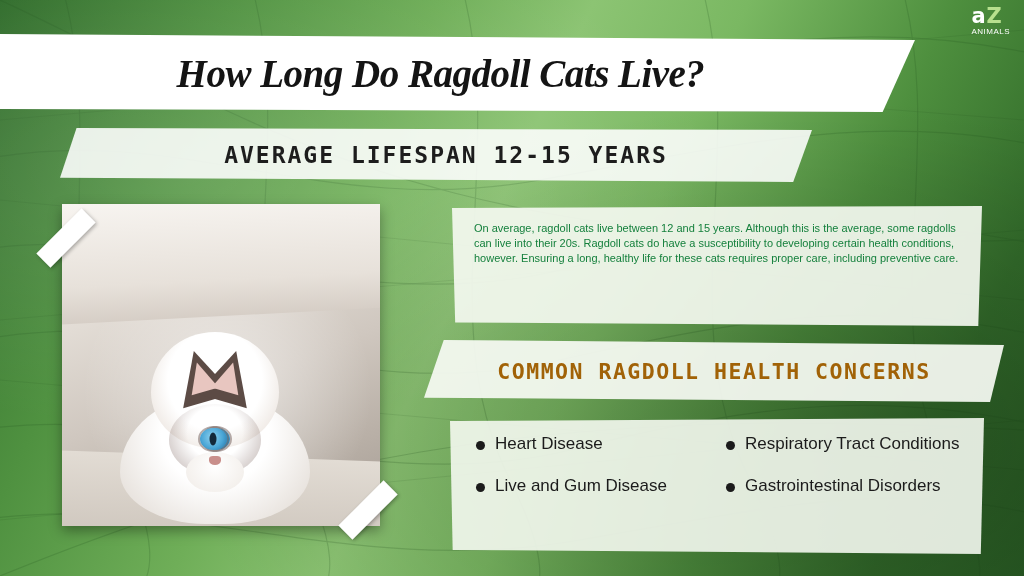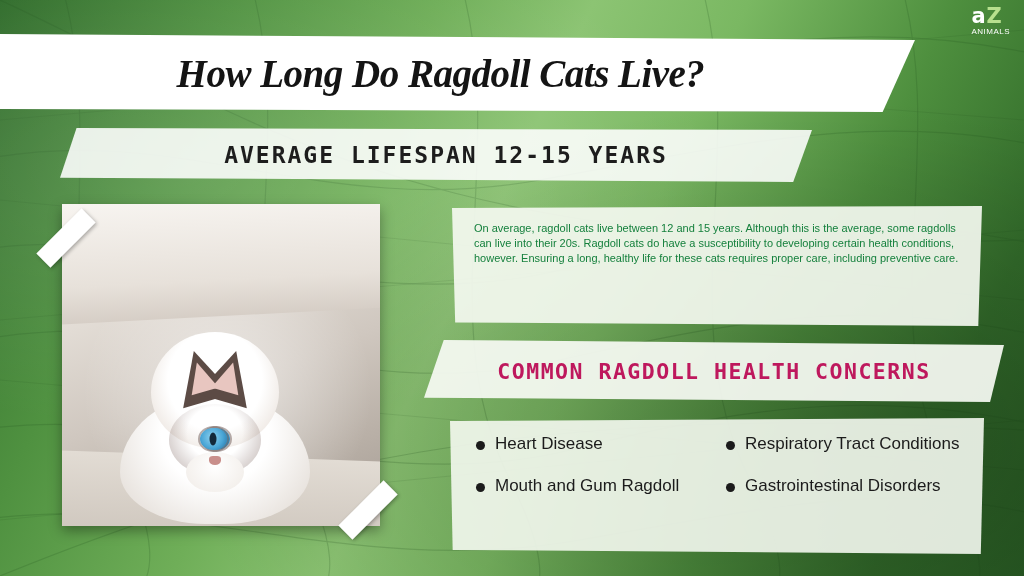--- a/index.html
+++ b/index.html
@@ -186,21 +186,21 @@
   .concerns-banner {
     position: absolute; left: 424px; top: 340px;
     width: 580px; height: 62px;
     background: rgba(246,250,243,.93);
     clip-path: polygon(3.4% 0, 100% 5px, 97.6% 100%, 0 93%);
     display: flex; align-items: center; justify-content: center;
     box-shadow: 0 3px 6px rgba(0,0,0,.25);
   }
   .concerns-title {
     font-family: "DejaVu Sans Mono", monospace;
-    font-weight: bold; font-size: 21.5px; color: #be185d;
+    font-weight: bold; font-size: 21.5px; color: #a16207;
     letter-spacing: 1.5px; white-space: nowrap;
   }
 
   
   .list-panel {
     position: absolute; left: 450px; top: 418px;
     width: 534px; height: 136px;
     background: rgba(244,248,240,.90);
     clip-path: polygon(0 3px, 100% 0, 99.4% 100%, .5% 97%);
     box-shadow: 0 3px 7px rgba(0,0,0,.25);
@@ -306,21 +306,21 @@
       <div class="list-item">
         <span class="bullet"></span>
         <span class="item-label">Heart Disease</span>
       </div>
       <div class="list-item">
         <span class="bullet"></span>
         <span class="item-label">Respiratory Tract Conditions</span>
       </div>
       <div class="list-item">
         <span class="bullet"></span>
-        <span class="item-label">Mouth and Gum Ragdoll</span>
+        <span class="item-label">Live and Gum Disease</span>
       </div>
       <div class="list-item">
         <span class="bullet"></span>
         <span class="item-label">Gastrointestinal Disorders</span>
       </div>
     </div>
   </div>
 
 </div>
 

